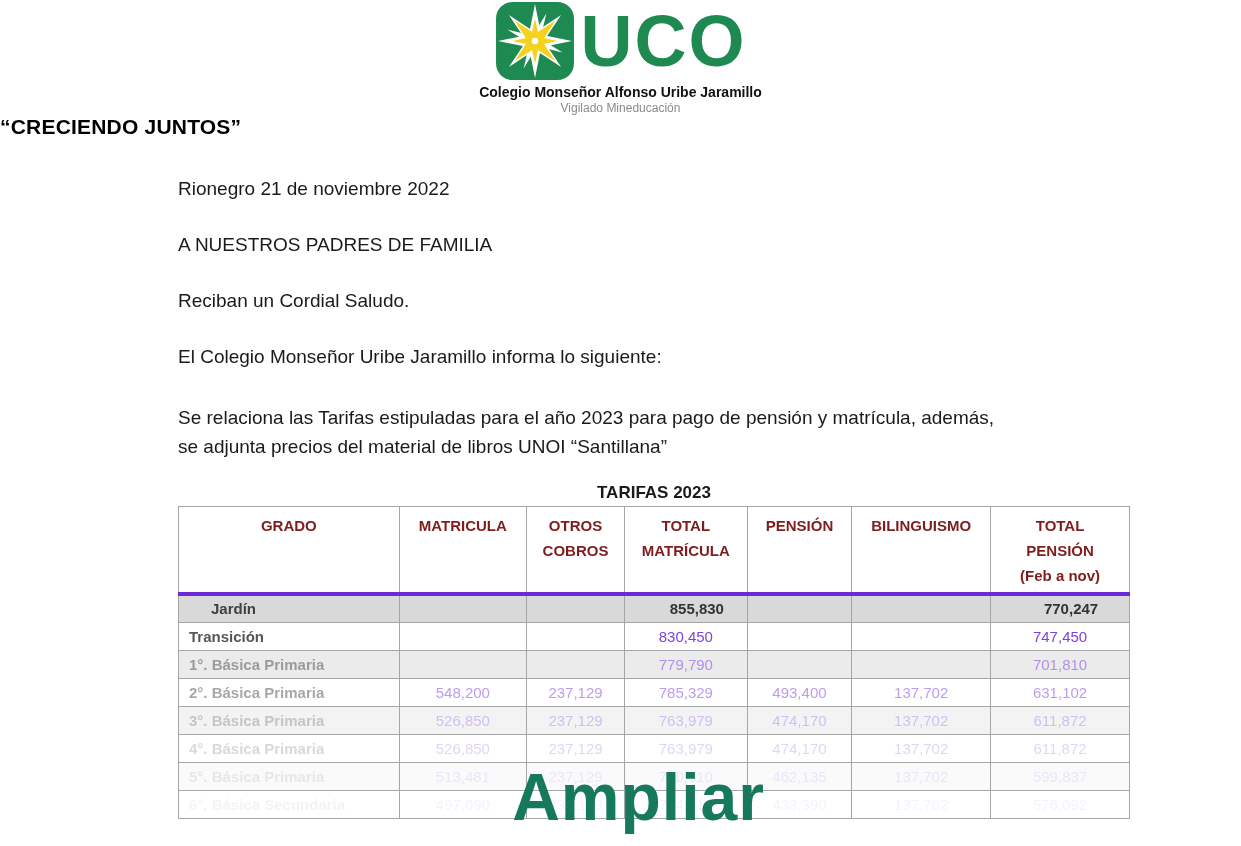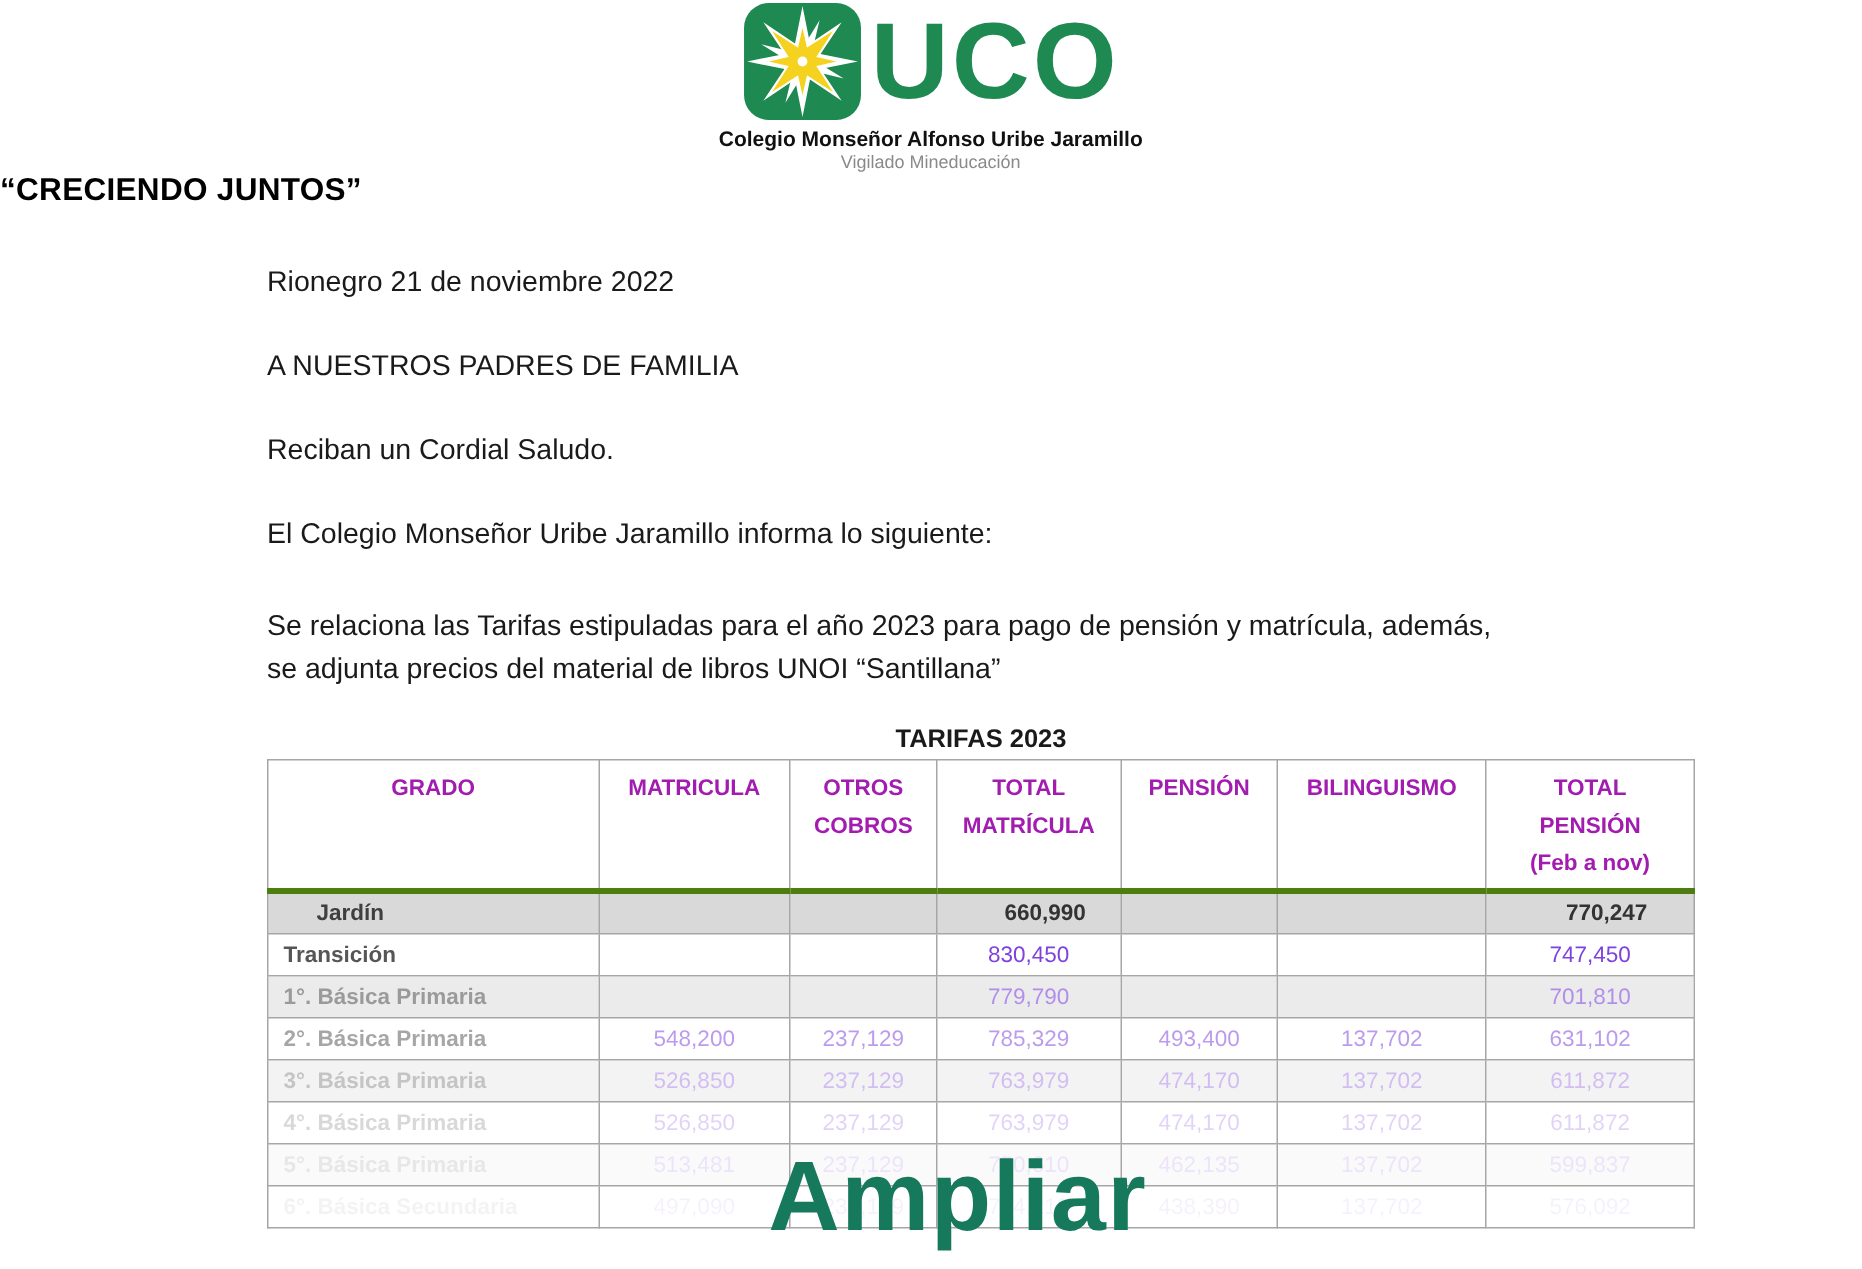--- a/index.html
+++ b/index.html
@@ -47,22 +47,22 @@
   table.tariffs col.c0 { width: 23.2%; }
   table.tariffs col.c1 { width: 13.4%; }
   table.tariffs col.c2 { width: 10.3%; }
   table.tariffs col.c3 { width: 12.9%; }
   table.tariffs col.c4 { width: 11.0%; }
   table.tariffs col.c5 { width: 14.6%; }
   table.tariffs col.c6 { width: 14.6%; }
   table.tariffs th, table.tariffs td { border: 1px solid #a6a6a6; }
   table.tariffs th {
     font-weight: 700; text-align: center; vertical-align: top;
-    padding: 6px 2px 4px 2px; height: 78px; line-height: 25px; color: #a21caf;
-    border-bottom: 4px solid #4d7c0f; background: #fff;
+    padding: 6px 2px 4px 2px; height: 78px; line-height: 25px; color: #7f1d1d;
+    border-bottom: 4px solid #6d28d9; background: #fff;
   }
   table.tariffs td { height: 28px; padding: 2px 10px; color: #6d28d9; }
   table.tariffs td.grade { font-weight: 700; text-align: left; color: #3f3f3f; }
   table.tariffs td.val { text-align: center; }
   tbody tr.shaded { background: #d9d9d9; }
   tbody tr.em td { font-weight: 700; color: #333; padding-left: 32px; }
   
   tbody tr:nth-child(1) { opacity: 1; }
   tbody tr:nth-child(2) { opacity: 0.88; }
   tbody tr:nth-child(3) { opacity: 0.52; }
@@ -140,21 +140,21 @@
             <th>PENSIÓN</th>
             <th>BILINGUISMO</th>
             <th>TOTAL<br>PENSIÓN<br>(Feb a nov)</th>
           </tr>
       </thead>
       <tbody>
           <tr class="shaded em">
             <td class="grade">Jardín</td>
             <td class="val"></td>
             <td class="val"></td>
-            <td class="val">660,990</td>
+            <td class="val">855,830</td>
             <td class="val"></td>
             <td class="val"></td>
             <td class="val">770,247</td>
           </tr>
           <tr>
             <td class="grade">Transición</td>
             <td class="val"></td>
             <td class="val"></td>
             <td class="val">830,450</td>
             <td class="val"></td>

